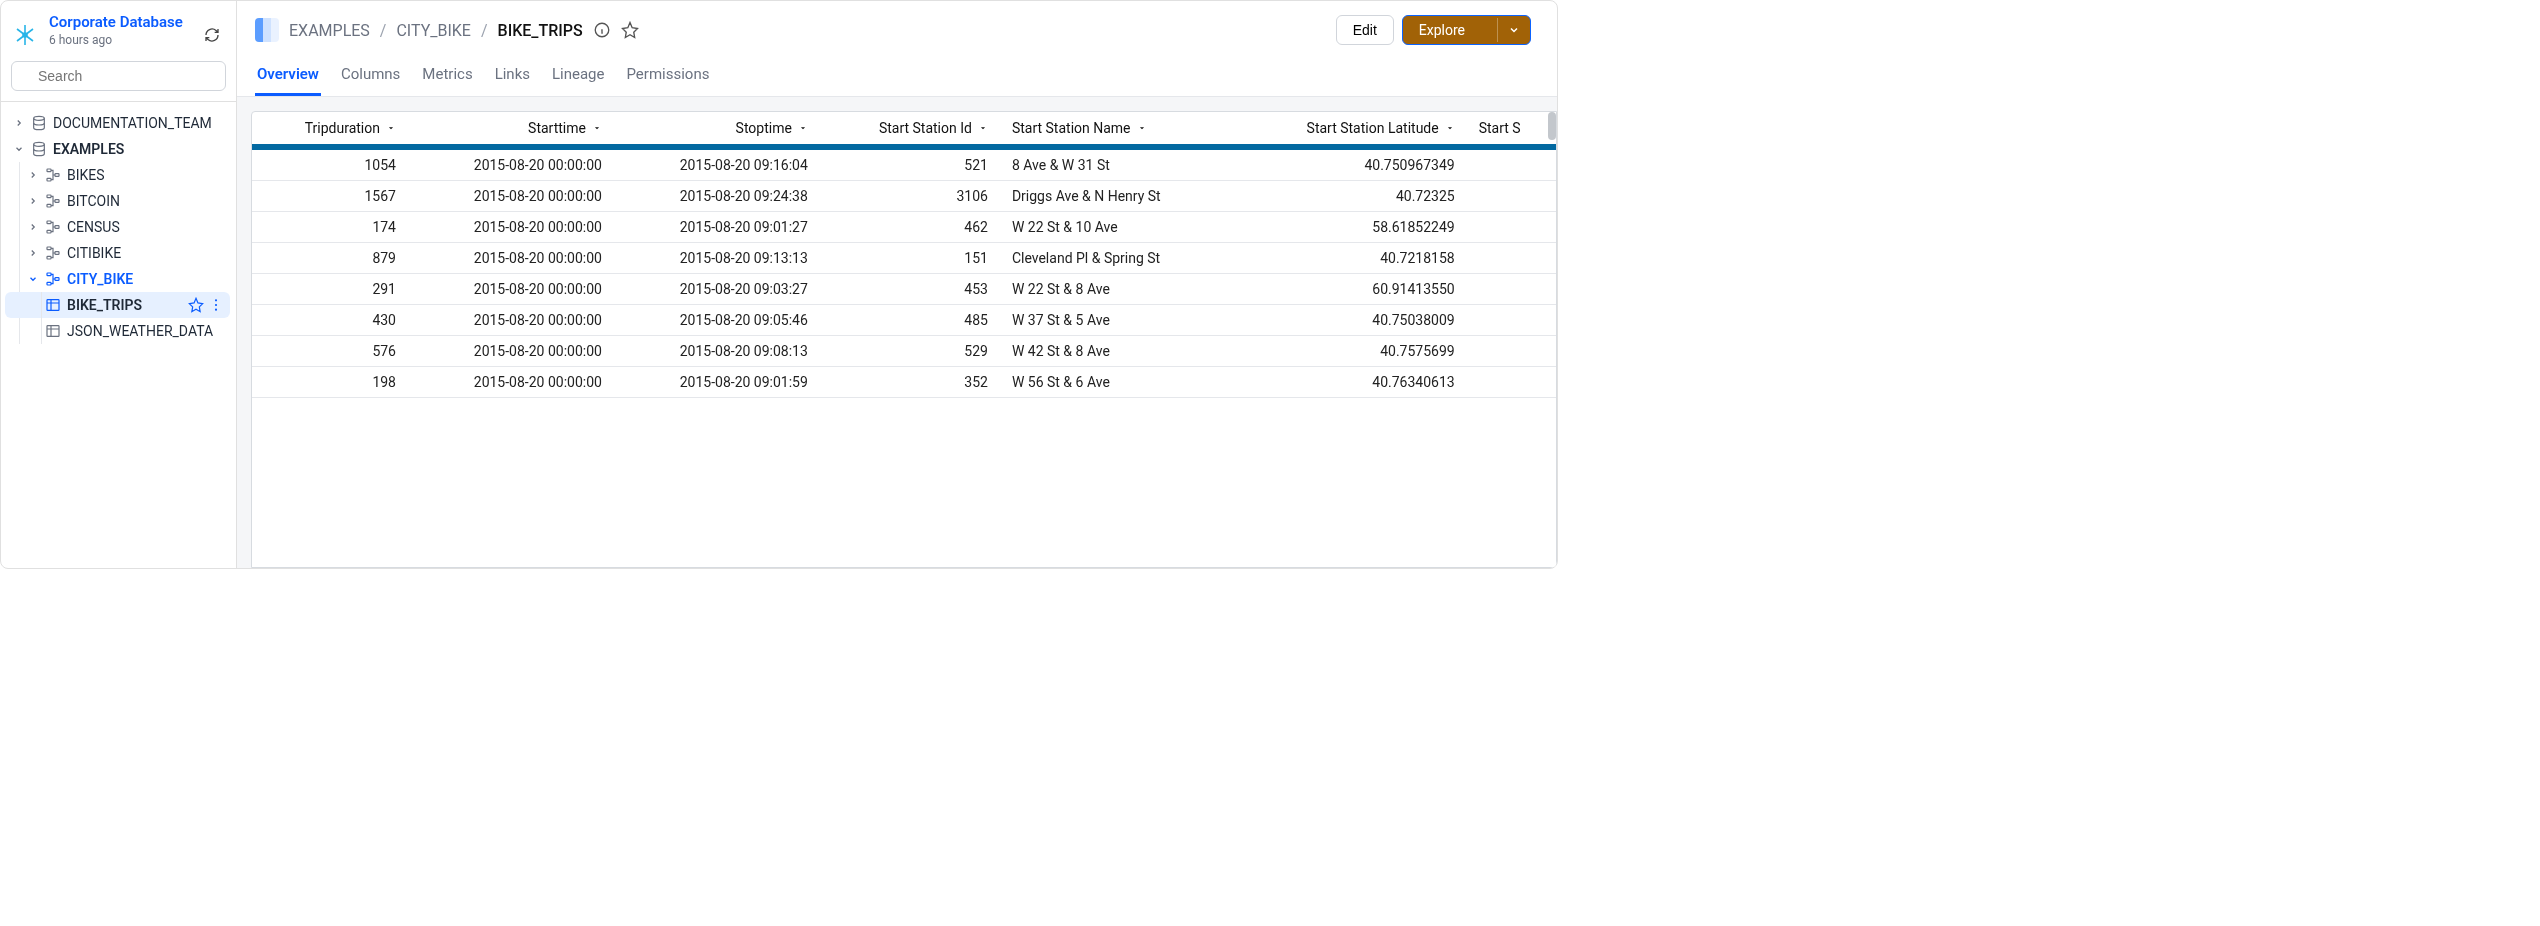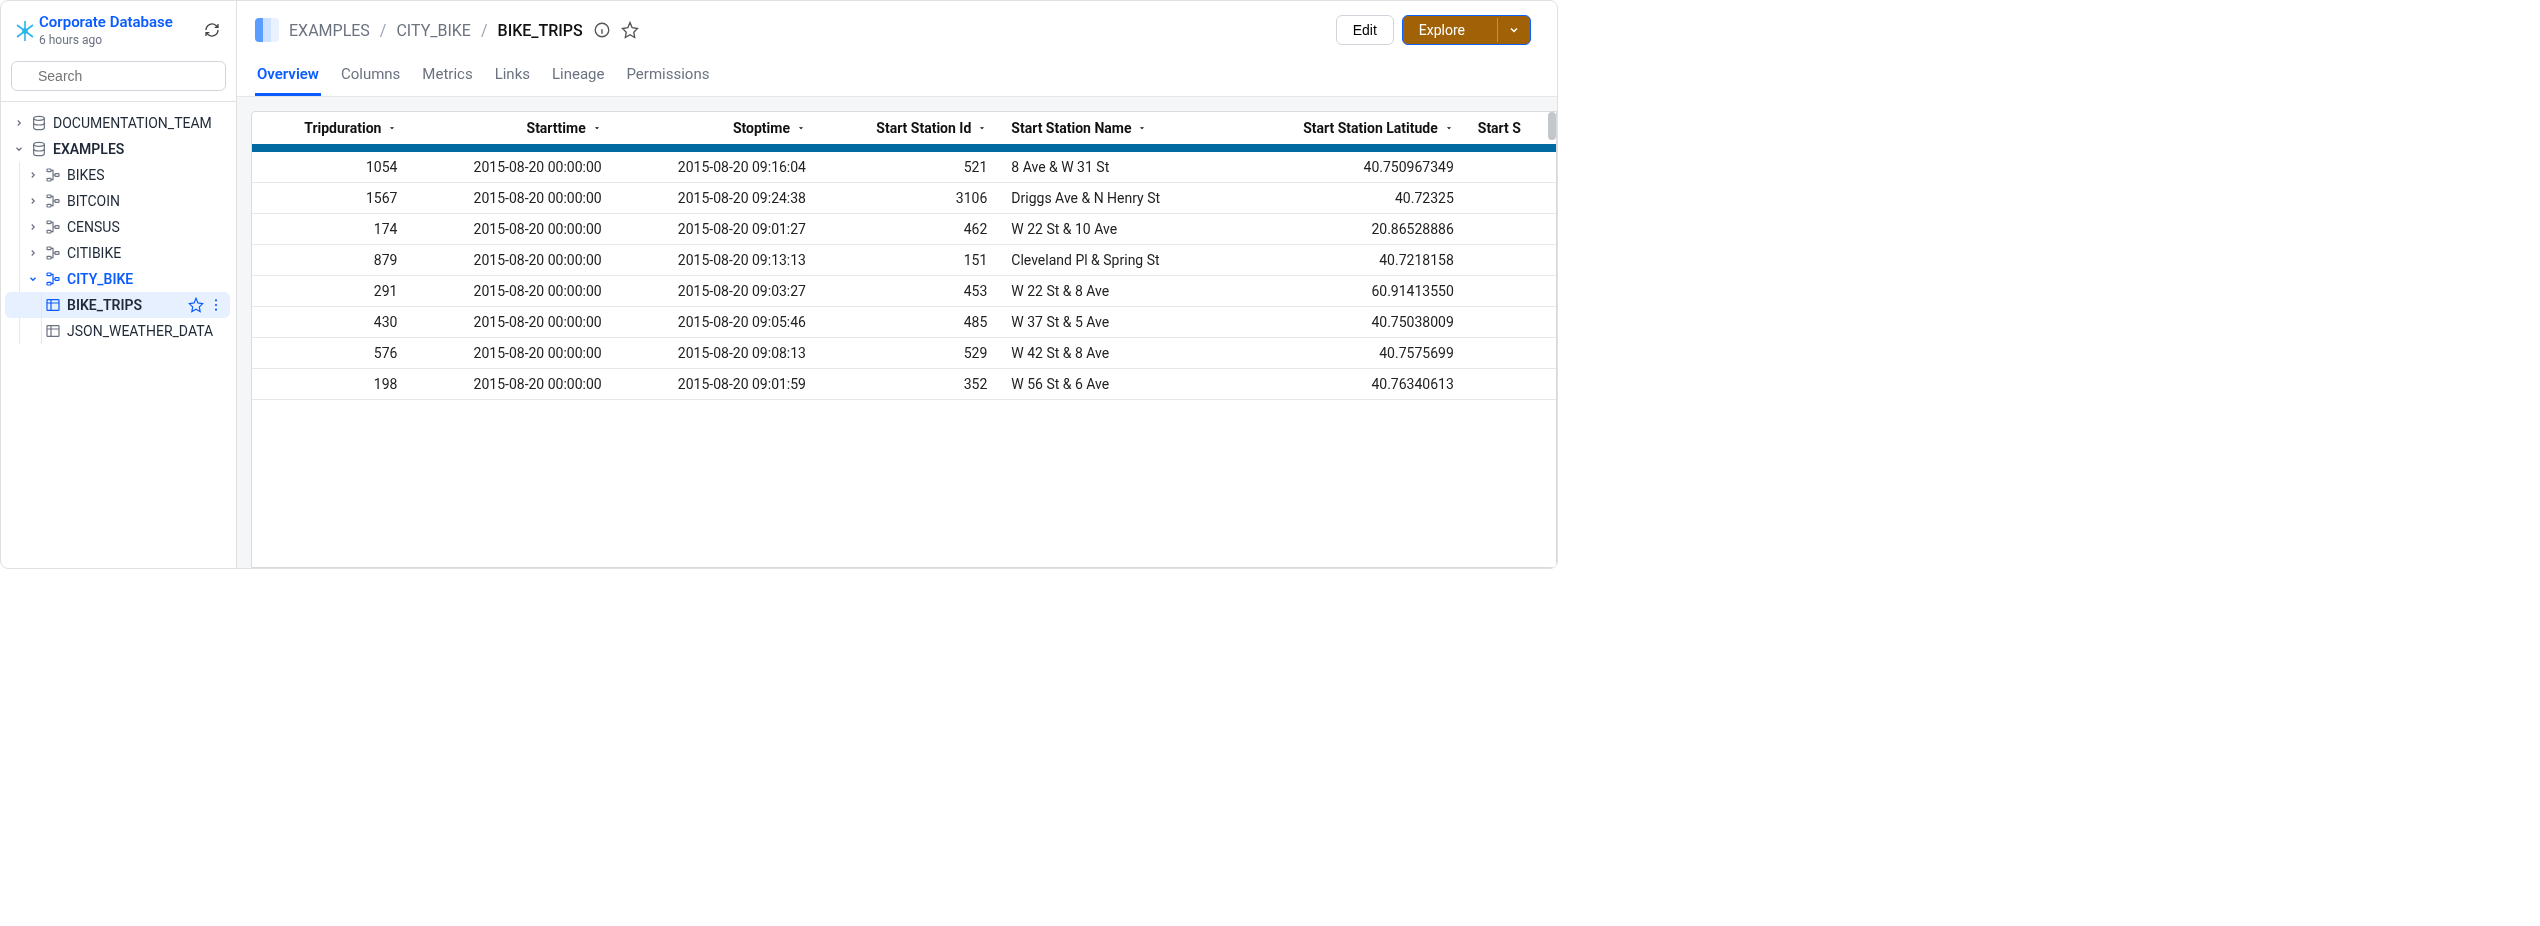--- a/index.html
+++ b/index.html
@@ -17,22 +17,22 @@
 .app { display: flex; height: 100%; }
 .sidebar {
   width: 236px;
   border-right: 1px solid #e0e0e0;
   display: flex;
   flex-direction: column;
 }
 .sidebar-header {
   padding: 12px 12px 8px 12px;
   display: flex;
-  align-items: center;
-  gap: 2px;
+  align-items: flex-end;
+  gap: 12px;
 }
 .logo { width: 24px; height: 24px; flex-shrink: 0; margin-top: 2px; }
 .db-meta { flex: 1; }
 .db-title {
   color: #0b5cff;
   font-weight: 600;
   font-size: 15px;
   line-height: 1.2;
 }
 .db-time {
@@ -201,23 +201,23 @@
   overflow-x: auto;
   height: 100%;
 }
 table.data {
   border-collapse: collapse;
   min-width: 100%;
   font-size: 14px;
 }
 table.data th {
   text-align: left;
-  font-weight: 700;
+  font-weight: 400;
   padding: 8px 12px;
-  border-bottom: 8px solid #0369a1;
+  border-bottom: 6px solid #0369a1;
   white-space: nowrap;
   color: #111;
 }
 table.data th .hdr-wrap {
   display: inline-flex; align-items: center; gap: 6px;
 }
 table.data th.num, table.data td.num { text-align: right; }
 table.data td {
   padding: 7px 12px;
   border-bottom: 1px solid #e5e7eb;
@@ -526,21 +526,21 @@
                   <td>Driggs Ave &amp; N Henry St</td>
                   <td class="num">40.72325</td>
                   <td></td>
                 </tr>
                 <tr>
                   <td class="num">174</td>
                   <td class="num">2015-08-20 00:00:00</td>
                   <td class="num">2015-08-20 09:01:27</td>
                   <td class="num">462</td>
                   <td>W 22 St &amp; 10 Ave</td>
-                  <td class="num">20.86528886</td>
+                  <td class="num">58.61852249</td>
                   <td></td>
                 </tr>
                 <tr>
                   <td class="num">879</td>
                   <td class="num">2015-08-20 00:00:00</td>
                   <td class="num">2015-08-20 09:13:13</td>
                   <td class="num">151</td>
                   <td>Cleveland Pl &amp; Spring St</td>
                   <td class="num">40.7218158</td>
                   <td></td>

